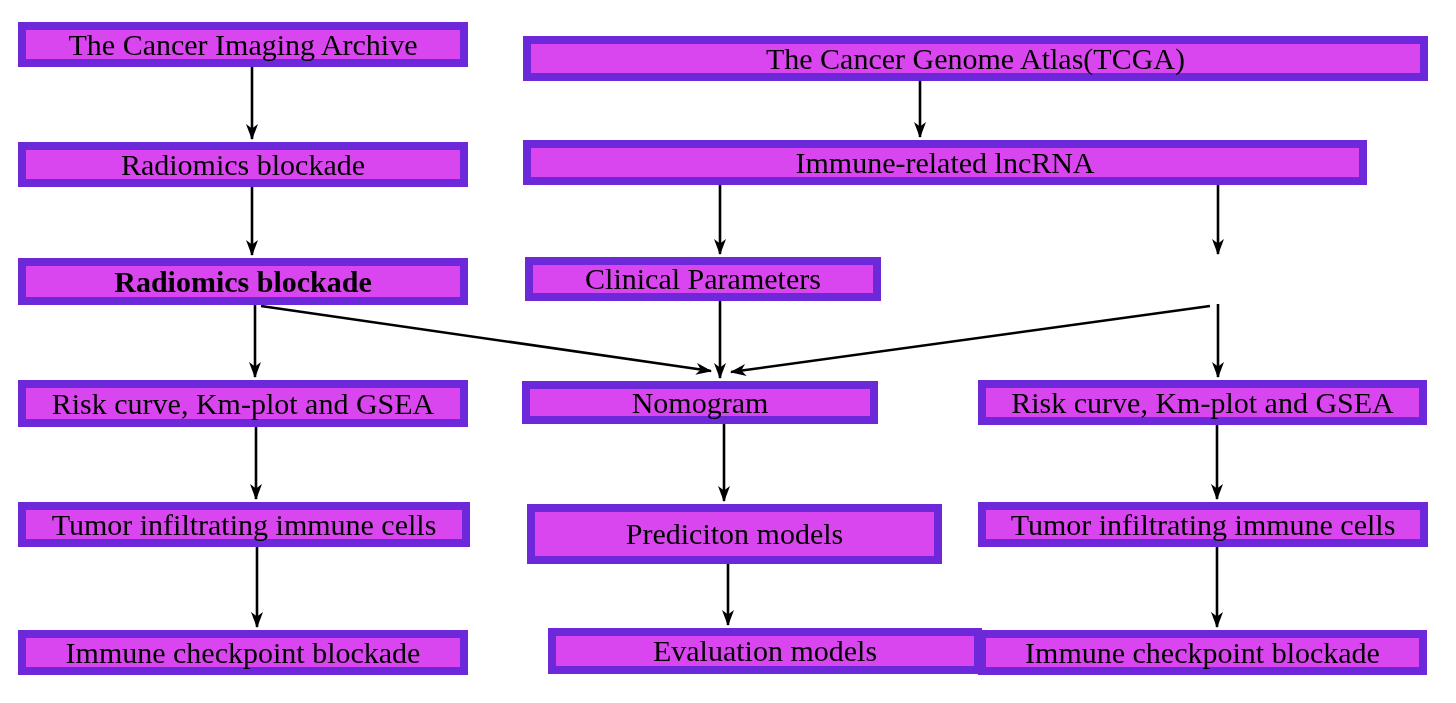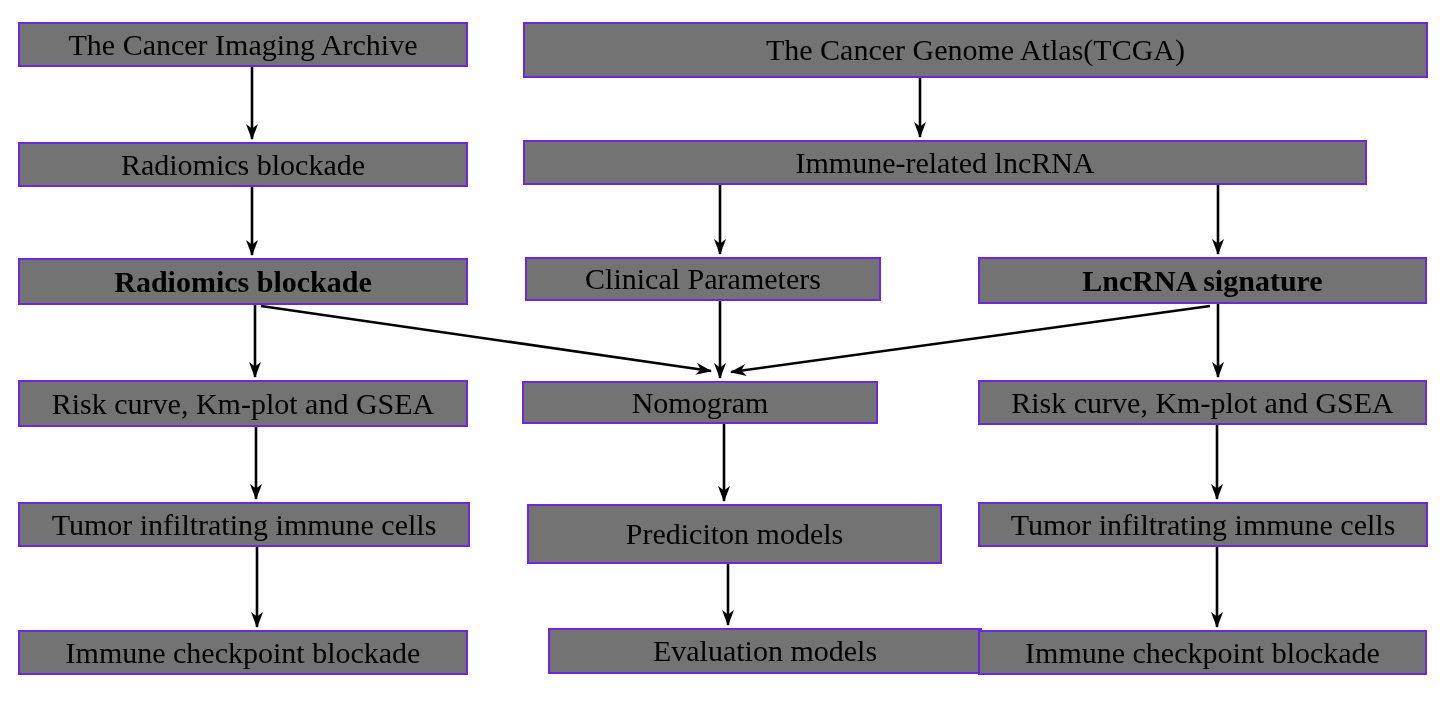--- a/index.html
+++ b/index.html
@@ -18,22 +18,22 @@
     pointer-events: none;
   }
   .edge {
     stroke: #000000;
     stroke-width: 2.6;
     fill: none;
   }
   .node {
     position: absolute;
     box-sizing: border-box;
-    border: 2px solid #6d28d9;
-    background: #737373;
+    border: 8px solid #6d28d9;
+    background: #d946ef;
     color: #000000;
     display: flex;
     align-items: center;
     justify-content: center;
     font-size: 30px;
     line-height: 1;
     white-space: nowrap;
     text-align: center;
   }
   .node.bold { font-weight: bold; }
@@ -65,28 +65,27 @@
 
     <line class="edge" x1="1218" y1="304" x2="1218" y2="377" marker-end="url(#ah)"></line>
     <line class="edge" x1="1217" y1="425" x2="1217" y2="499" marker-end="url(#ah)"></line>
     <line class="edge" x1="1217" y1="547" x2="1217" y2="627" marker-end="url(#ah)"></line>
 
     <line class="edge" x1="261" y1="306" x2="711" y2="371" marker-end="url(#ah)"></line>
     <line class="edge" x1="1210" y1="306" x2="731" y2="372" marker-end="url(#ah)"></line>
   </svg>
 
   <div class="node" style="left:18px;  top:22px;  width:450px; height:45px">The Cancer Imaging Archive</div>
-  <div class="node" style="left:523px; top:22px;  width:905px; height:56px">The Cancer Genome Atlas(TCGA)</div>
+  <div class="node" style="left:523px; top:36px;  width:905px; height:45px">The Cancer Genome Atlas(TCGA)</div>
 
   <div class="node" style="left:18px;  top:142px; width:450px; height:45px">Radiomics blockade</div>
   <div class="node" style="left:523px; top:140px; width:844px; height:45px">Immune-related lncRNA</div>
 
   <div class="node bold" style="left:18px;  top:258px; width:450px; height:47px">Radiomics blockade</div>
   <div class="node" style="left:525px; top:257px; width:356px; height:44px">Clinical Parameters</div>
-  <div class="node bold" style="left:978px; top:257px; width:449px; height:47px">LncRNA signature</div>
 
   <div class="node" style="left:18px;  top:380px; width:450px; height:47px">Risk curve, Km-plot and GSEA</div>
   <div class="node" style="left:522px; top:381px; width:356px; height:43px">Nomogram</div>
   <div class="node" style="left:978px; top:380px; width:449px; height:45px">Risk curve, Km-plot and GSEA</div>
 
   <div class="node" style="left:18px;  top:502px; width:452px; height:45px">Tumor infiltrating immune cells</div>
   <div class="node" style="left:527px; top:504px; width:415px; height:60px">Prediciton models</div>
   <div class="node" style="left:978px; top:502px; width:450px; height:45px">Tumor infiltrating immune cells</div>
 
   <div class="node" style="left:18px;  top:630px; width:450px; height:45px">Immune checkpoint blockade</div>

